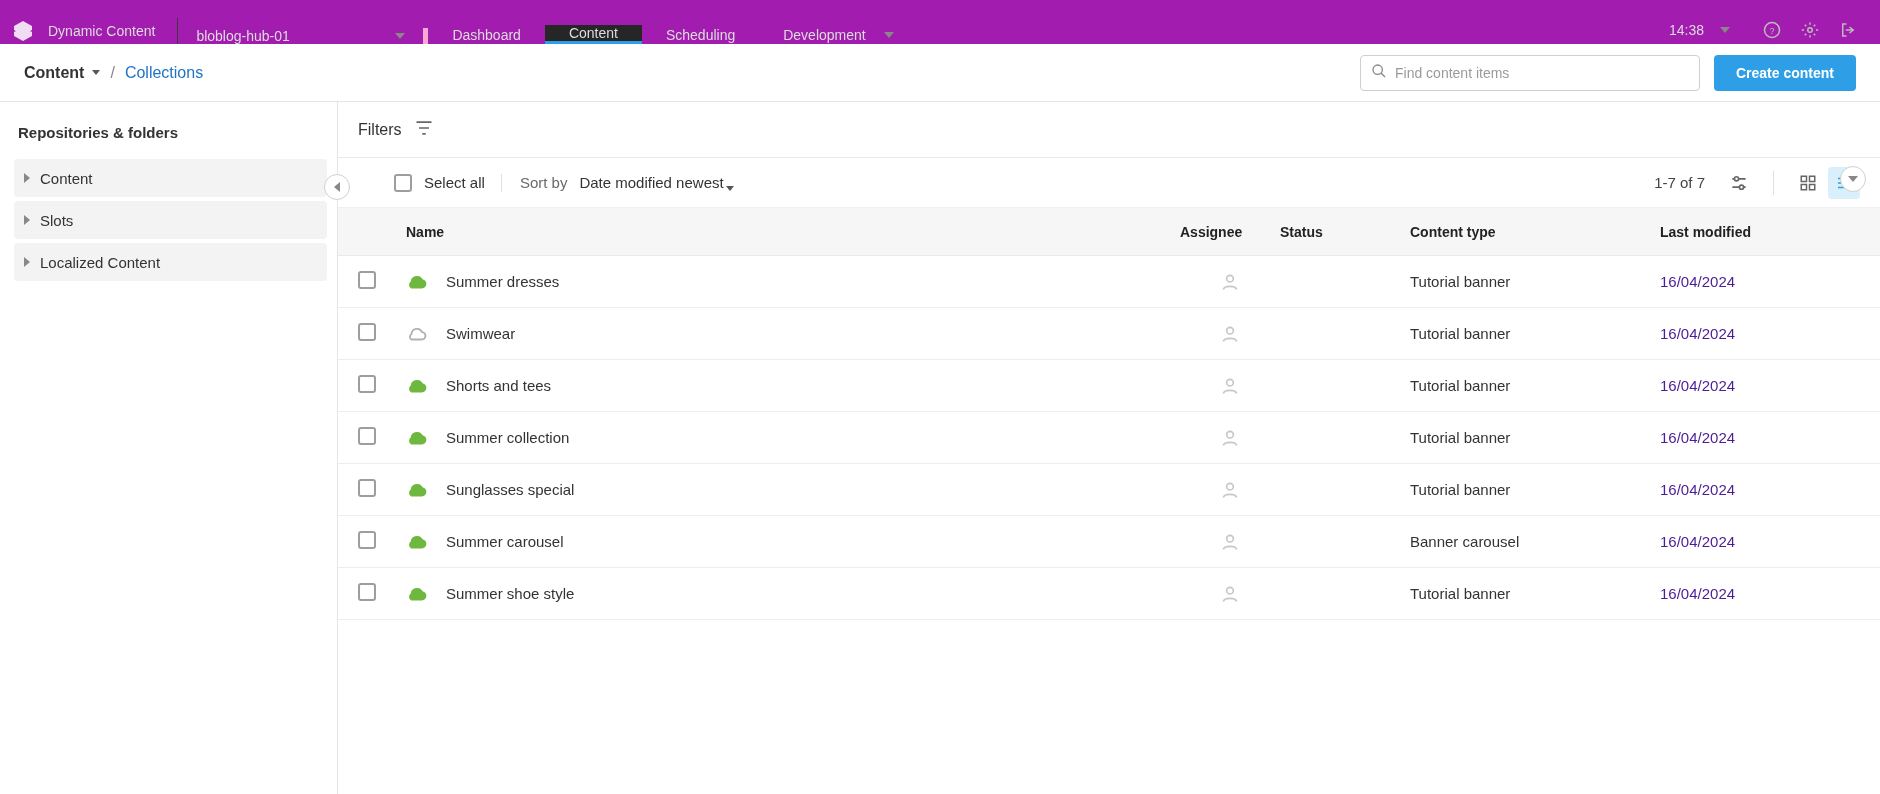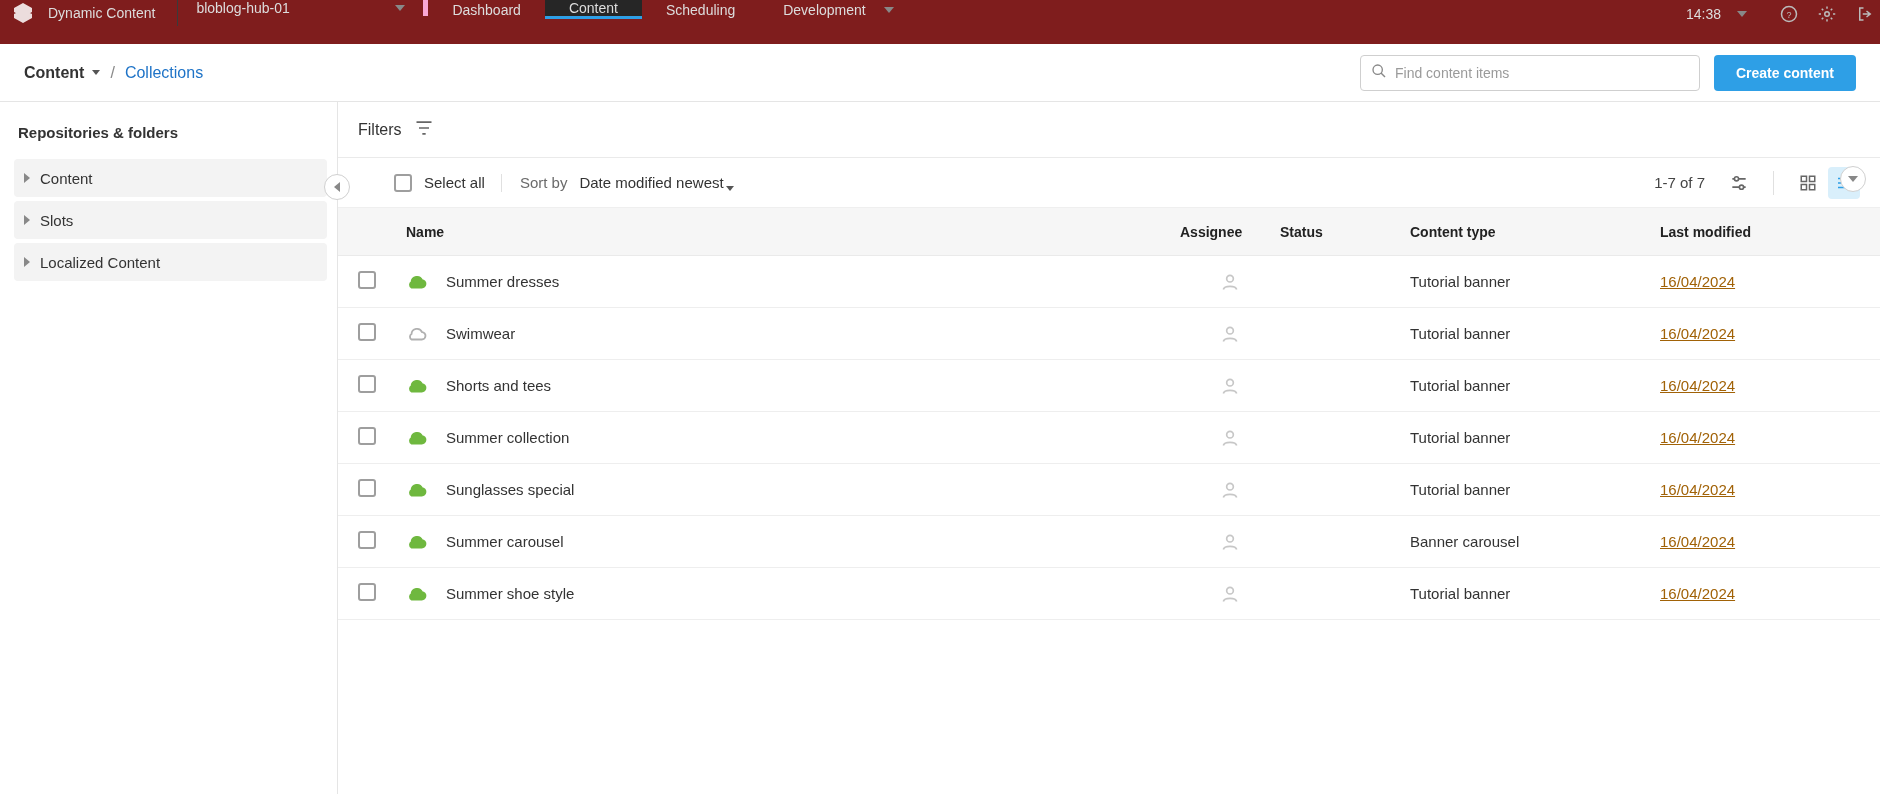--- a/index.html
+++ b/index.html
@@ -1,23 +1,23 @@
 <!DOCTYPE html>
 <html><head>
 <meta charset="utf-8">
 <style>
   * { box-sizing: border-box; margin: 0; padding: 0; font-family: "Segoe UI", Arial, sans-serif; }
   html, body { width: 1880px; height: 794px; background: #fff; color: #333; overflow: hidden; }
 
   
   .topbar {
     height: 44px;
-    background: #7f1d1d;
+    background: #a21caf;
     display: flex;
-    align-items: flex-start;
+    align-items: flex-end;
     color: #ddd;
     font-size: 14px;
   }
   .topbar .brand {
     display: flex; align-items: center; gap: 12px;
     padding: 0 22px 0 10px;
     border-right: 1px solid #3a3a3a;
   }
   .brand-logo { width: 26px; height: 26px; display:flex; align-items:center; justify-content:center; }
   .topbar .hub {
@@ -39,21 +39,21 @@
     padding: 0 24px;
     cursor: pointer;
     color: #ddd;
   }
   .topbar nav .top-tab.active {
     background: #262626;
     border-bottom: 3px solid #2e9fe6;
   }
   .dev-menu { display:flex; align-items:center; padding:0 24px; gap:18px; }
   .topbar .spacer { flex: 1; }
-  .topbar .right { display:flex; align-items:center; gap: 10px; padding-right: 1px; }
+  .topbar .right { display:flex; align-items:center; gap: 10px; padding-right: 18px; }
   .clock-wrap { display:flex; align-items:center; gap:16px; padding-right: 18px; }
   .icon-btn { width: 28px; height: 28px; display:flex; align-items:center; justify-content:center; cursor:pointer; color:#bbb; }
 
   
   .subbar {
     height: 58px;
     border-bottom: 1px solid #e5e5e5;
     display: flex;
     align-items: center;
     padding: 0 24px;
@@ -167,21 +167,21 @@
     height:48px; background:#f6f6f6; color:#222; font-weight:600; font-size:14px;
     border-bottom:1px solid #eaeaea;
   }
   .thead .name-col { grid-column: 2 / span 2; padding-left: 0; }
   .trow {
     height:52px; border-bottom:1px solid #eee; font-size:15px; color:#333;
   }
   .trow .name-cell { display:flex; align-items:center; gap:14px; }
   .cloud-icon { width:22px; height:22px; display:flex; align-items:center; justify-content:center; }
   .assignee-icon { color:#bdbdbd; display:flex; justify-content:center; }
-  .last-col { color:#a16207;text-decoration:underline; }
+  .last-col { color:#4c1d95; }
 
   
   .content-collapse {
     position:absolute; right:14px; top:64px;
     width:26px; height:26px; border:1px solid #d0d0d0; border-radius:50%;
     background:#fff; display:flex; align-items:center; justify-content:center; cursor:pointer;
   }
   .content-collapse::before {
     content:""; width:0; height:0;
     border-left:5px solid transparent;

